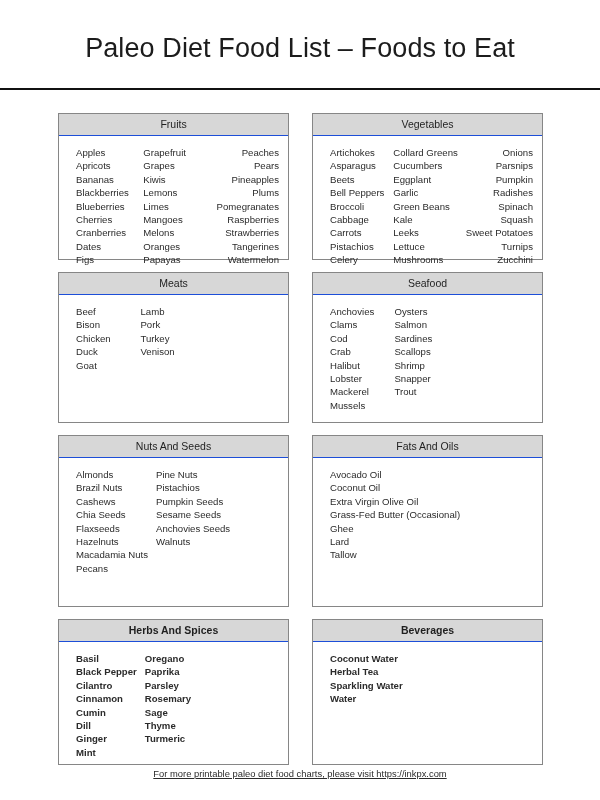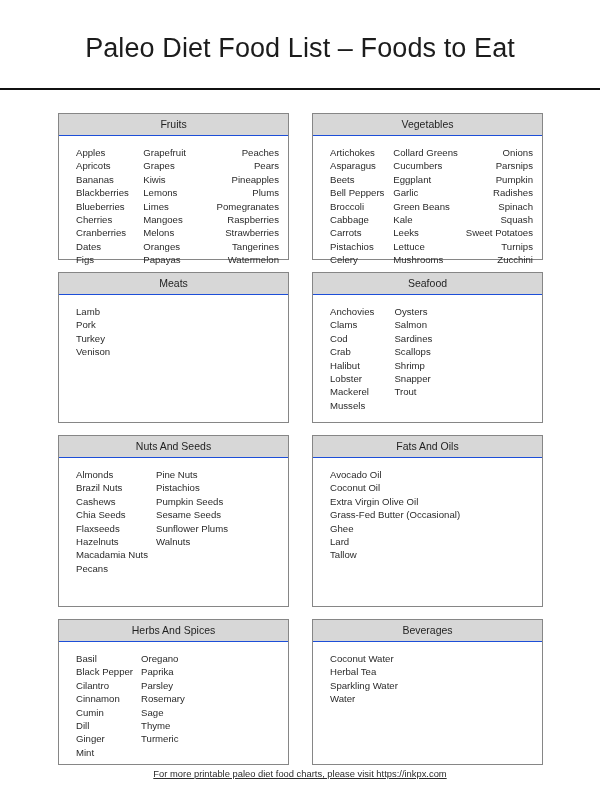--- a/index.html
+++ b/index.html
@@ -55,21 +55,21 @@
   .card {
     border: 1px solid #868686;
     background: #ffffff;
     box-sizing: border-box;
     display: flex;
     flex-direction: column;
   }
   .card-h1 { height: 147px; }
   .card-h2 { height: 151px; }
   .card-h3 { height: 172px; }
-  .card-h4 { height: 146px; }
+  .card-h4 { height: 146px; font-weight: bold; }
 
   .card-header {
     background: #d7d7d7;
     border-bottom: 1px solid #1d4ed8;
     height: 21px;
     line-height: 21px;
     text-align: center;
     font-size: 10.5px;
     color: #1f1f1f;
     flex: 0 0 auto;
@@ -194,20 +194,27 @@
             <div class="item">Squash</div>
             <div class="item">Sweet Potatoes</div>
             <div class="item">Turnips</div>
             <div class="item">Zucchini</div>
           </div>
         </div>
       </div>
       <div class="card card-h2">
         <div class="card-header">Meats</div>
         <div class="card-body">
+          <div class="col col-w-86">
+            <div class="item">Beef</div>
+            <div class="item">Bison</div>
+            <div class="item">Chicken</div>
+            <div class="item">Duck</div>
+            <div class="item">Goat</div>
+          </div>
           <div class="col col-full">
             <div class="item">Lamb</div>
             <div class="item">Pork</div>
             <div class="item">Turkey</div>
             <div class="item">Venison</div>
           </div>
         </div>
       </div>
       <div class="card card-h2">
         <div class="card-header">Seafood</div>
@@ -244,21 +251,21 @@
             <div class="item">Flaxseeds</div>
             <div class="item">Hazelnuts</div>
             <div class="item">Macadamia Nuts</div>
             <div class="item">Pecans</div>
           </div>
           <div class="col col-full">
             <div class="item">Pine Nuts</div>
             <div class="item">Pistachios</div>
             <div class="item">Pumpkin Seeds</div>
             <div class="item">Sesame Seeds</div>
-            <div class="item">Sunflower Plums</div>
+            <div class="item">Anchovies Seeds</div>
             <div class="item">Walnuts</div>
           </div>
         </div>
       </div>
       <div class="card card-h3">
         <div class="card-header">Fats And Oils</div>
         <div class="card-body">
           <div class="col col-full">
             <div class="item">Avocado Oil</div>
             <div class="item">Coconut Oil</div>

